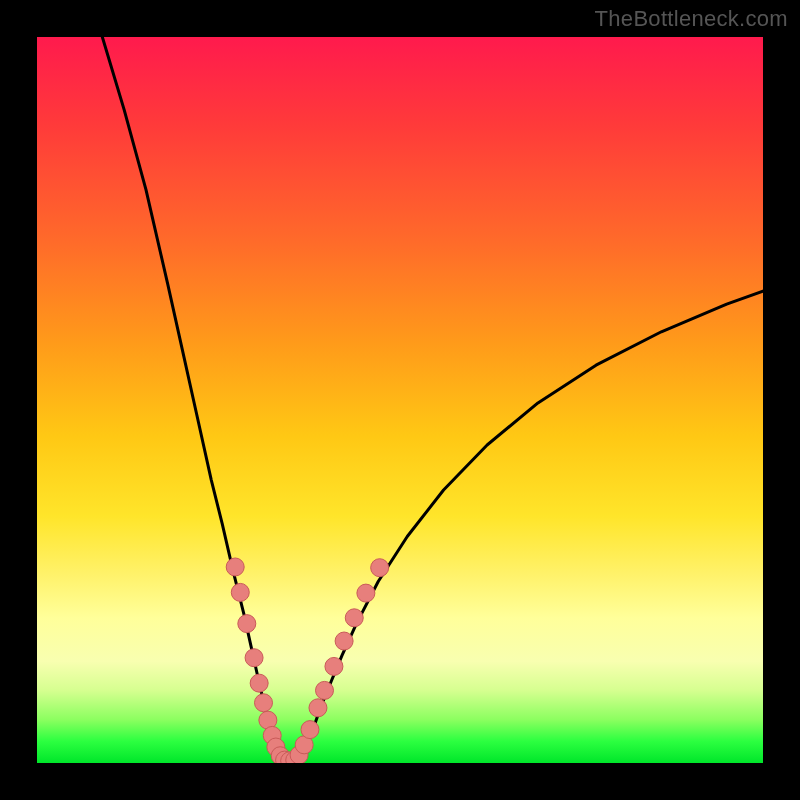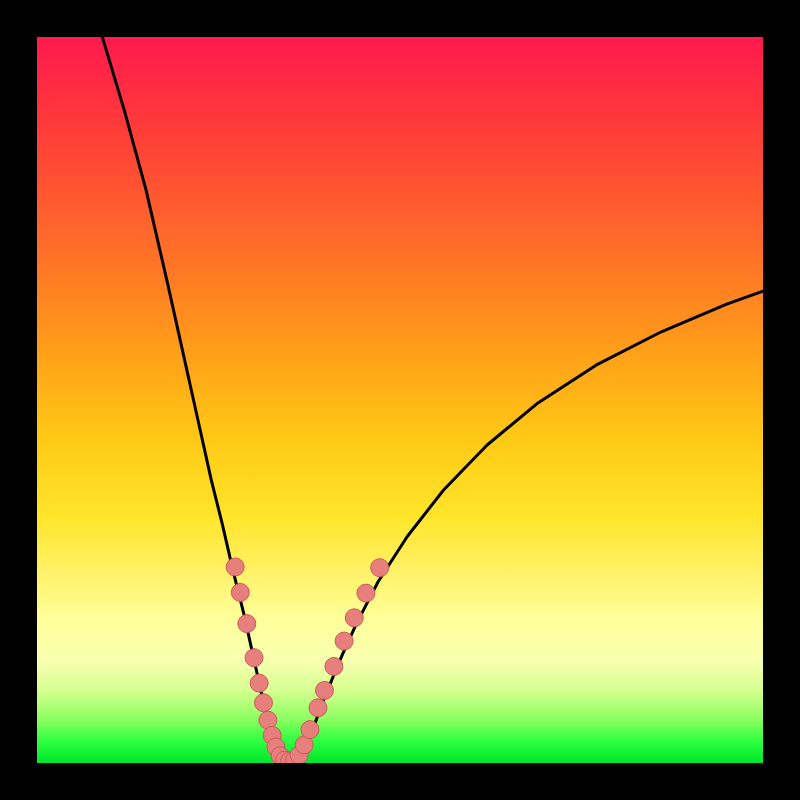--- a/index.html
+++ b/index.html
@@ -54,20 +54,21 @@
     left: 0;
     top: 0;
     width: 726px;
     height: 726px;
   }
 </style>
 </head>
 <body>
 
 <div class="frame">
+  <div class="watermark">TheBottleneck.com</div>
   <div class="plot-area">
     <svg class="curves" viewBox="0 0 726 726" preserveAspectRatio="none">
       <path id="curve-path" fill="none" stroke="#000" stroke-width="3" stroke-linecap="round" stroke-linejoin="round" d="M65.34 0.00 L87.12 72.60 L108.90 152.46 L130.68 246.84 L145.20 312.18 L159.72 377.52 L174.24 442.86 L185.13 486.42 L196.02 533.61 L206.91 577.17 L214.17 609.84 L221.43 642.51 L227.24 667.92 L232.32 689.70 L236.68 706.40 L240.31 717.29 L243.94 723.10 L243.94 723.10 L248.29 724.91 L252.65 725.27 L257.00 724.91 L261.36 723.10 L261.36 723.10 L265.72 716.56 L270.80 704.95 L277.33 688.25 L284.59 667.92 L294.03 644.69 L304.92 618.55 L319.44 586.61 L341.22 544.50 L370.26 499.49 L406.56 453.02 L450.12 408.01 L500.94 365.90 L559.02 328.15 L624.36 294.76 L689.70 267.17 L726.00 254.10"></path>
       <g id="marker-group">
           <circle cx="198.20" cy="529.98" r="9" fill="#e77f7c" stroke="#c95a58" stroke-width="1"></circle>
           <circle cx="203.28" cy="555.39" r="9" fill="#e77f7c" stroke="#c95a58" stroke-width="1"></circle>
           <circle cx="209.81" cy="586.61" r="9" fill="#e77f7c" stroke="#c95a58" stroke-width="1"></circle>
           <circle cx="217.07" cy="620.73" r="9" fill="#e77f7c" stroke="#c95a58" stroke-width="1"></circle>
           <circle cx="222.16" cy="646.14" r="9" fill="#e77f7c" stroke="#c95a58" stroke-width="1"></circle>
           <circle cx="226.51" cy="665.74" r="9" fill="#e77f7c" stroke="#c95a58" stroke-width="1"></circle>

